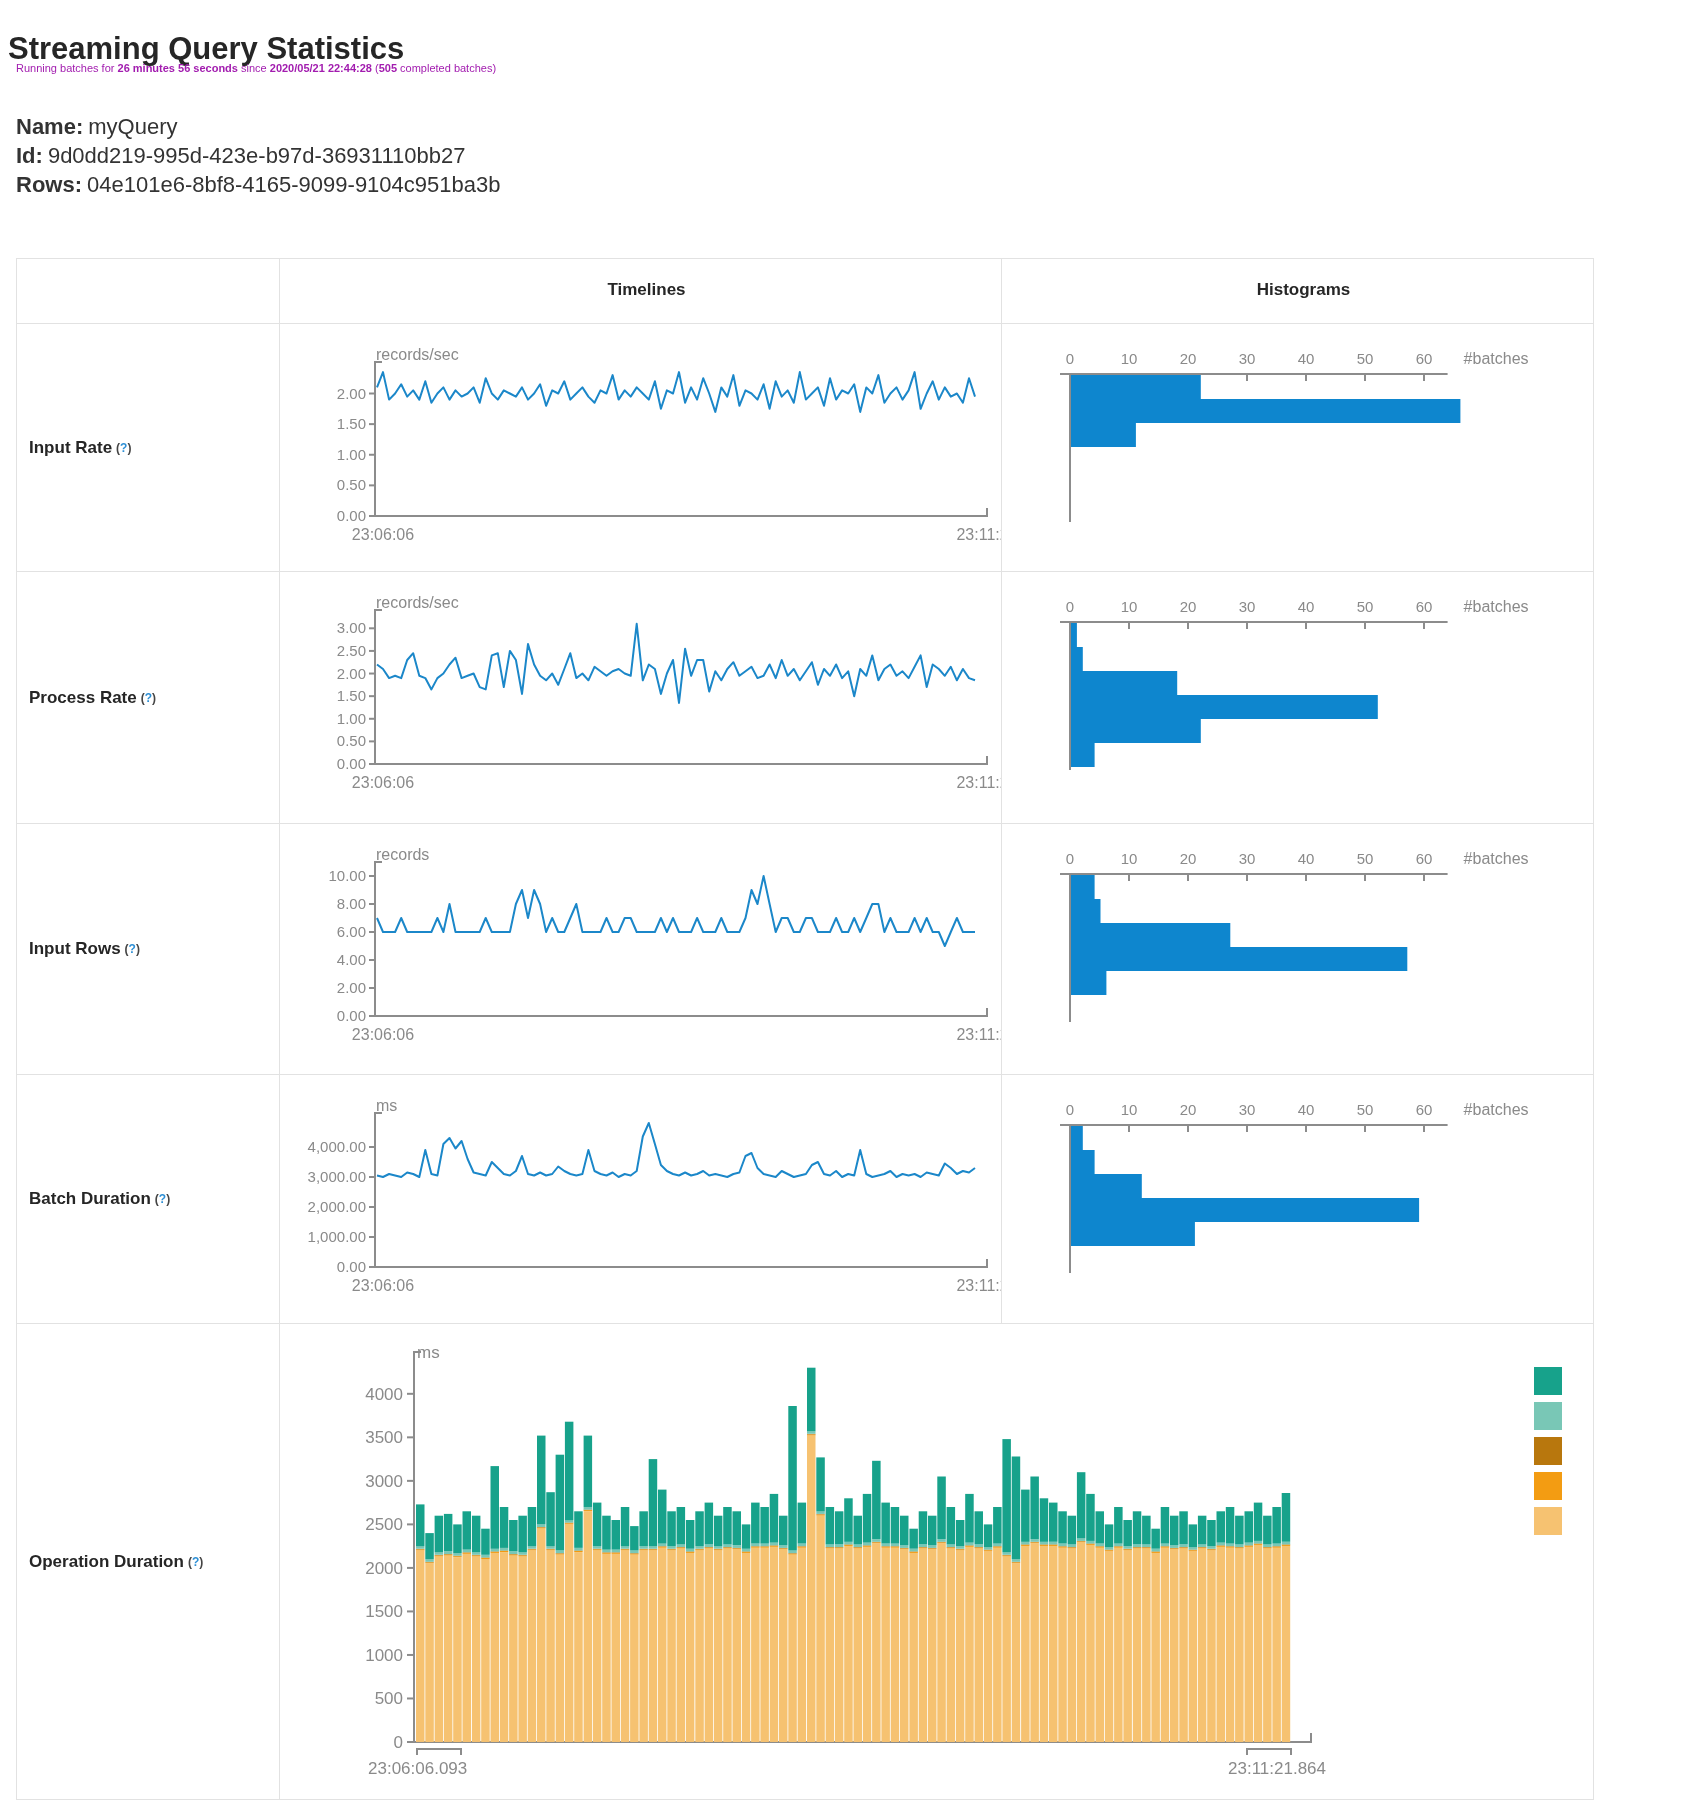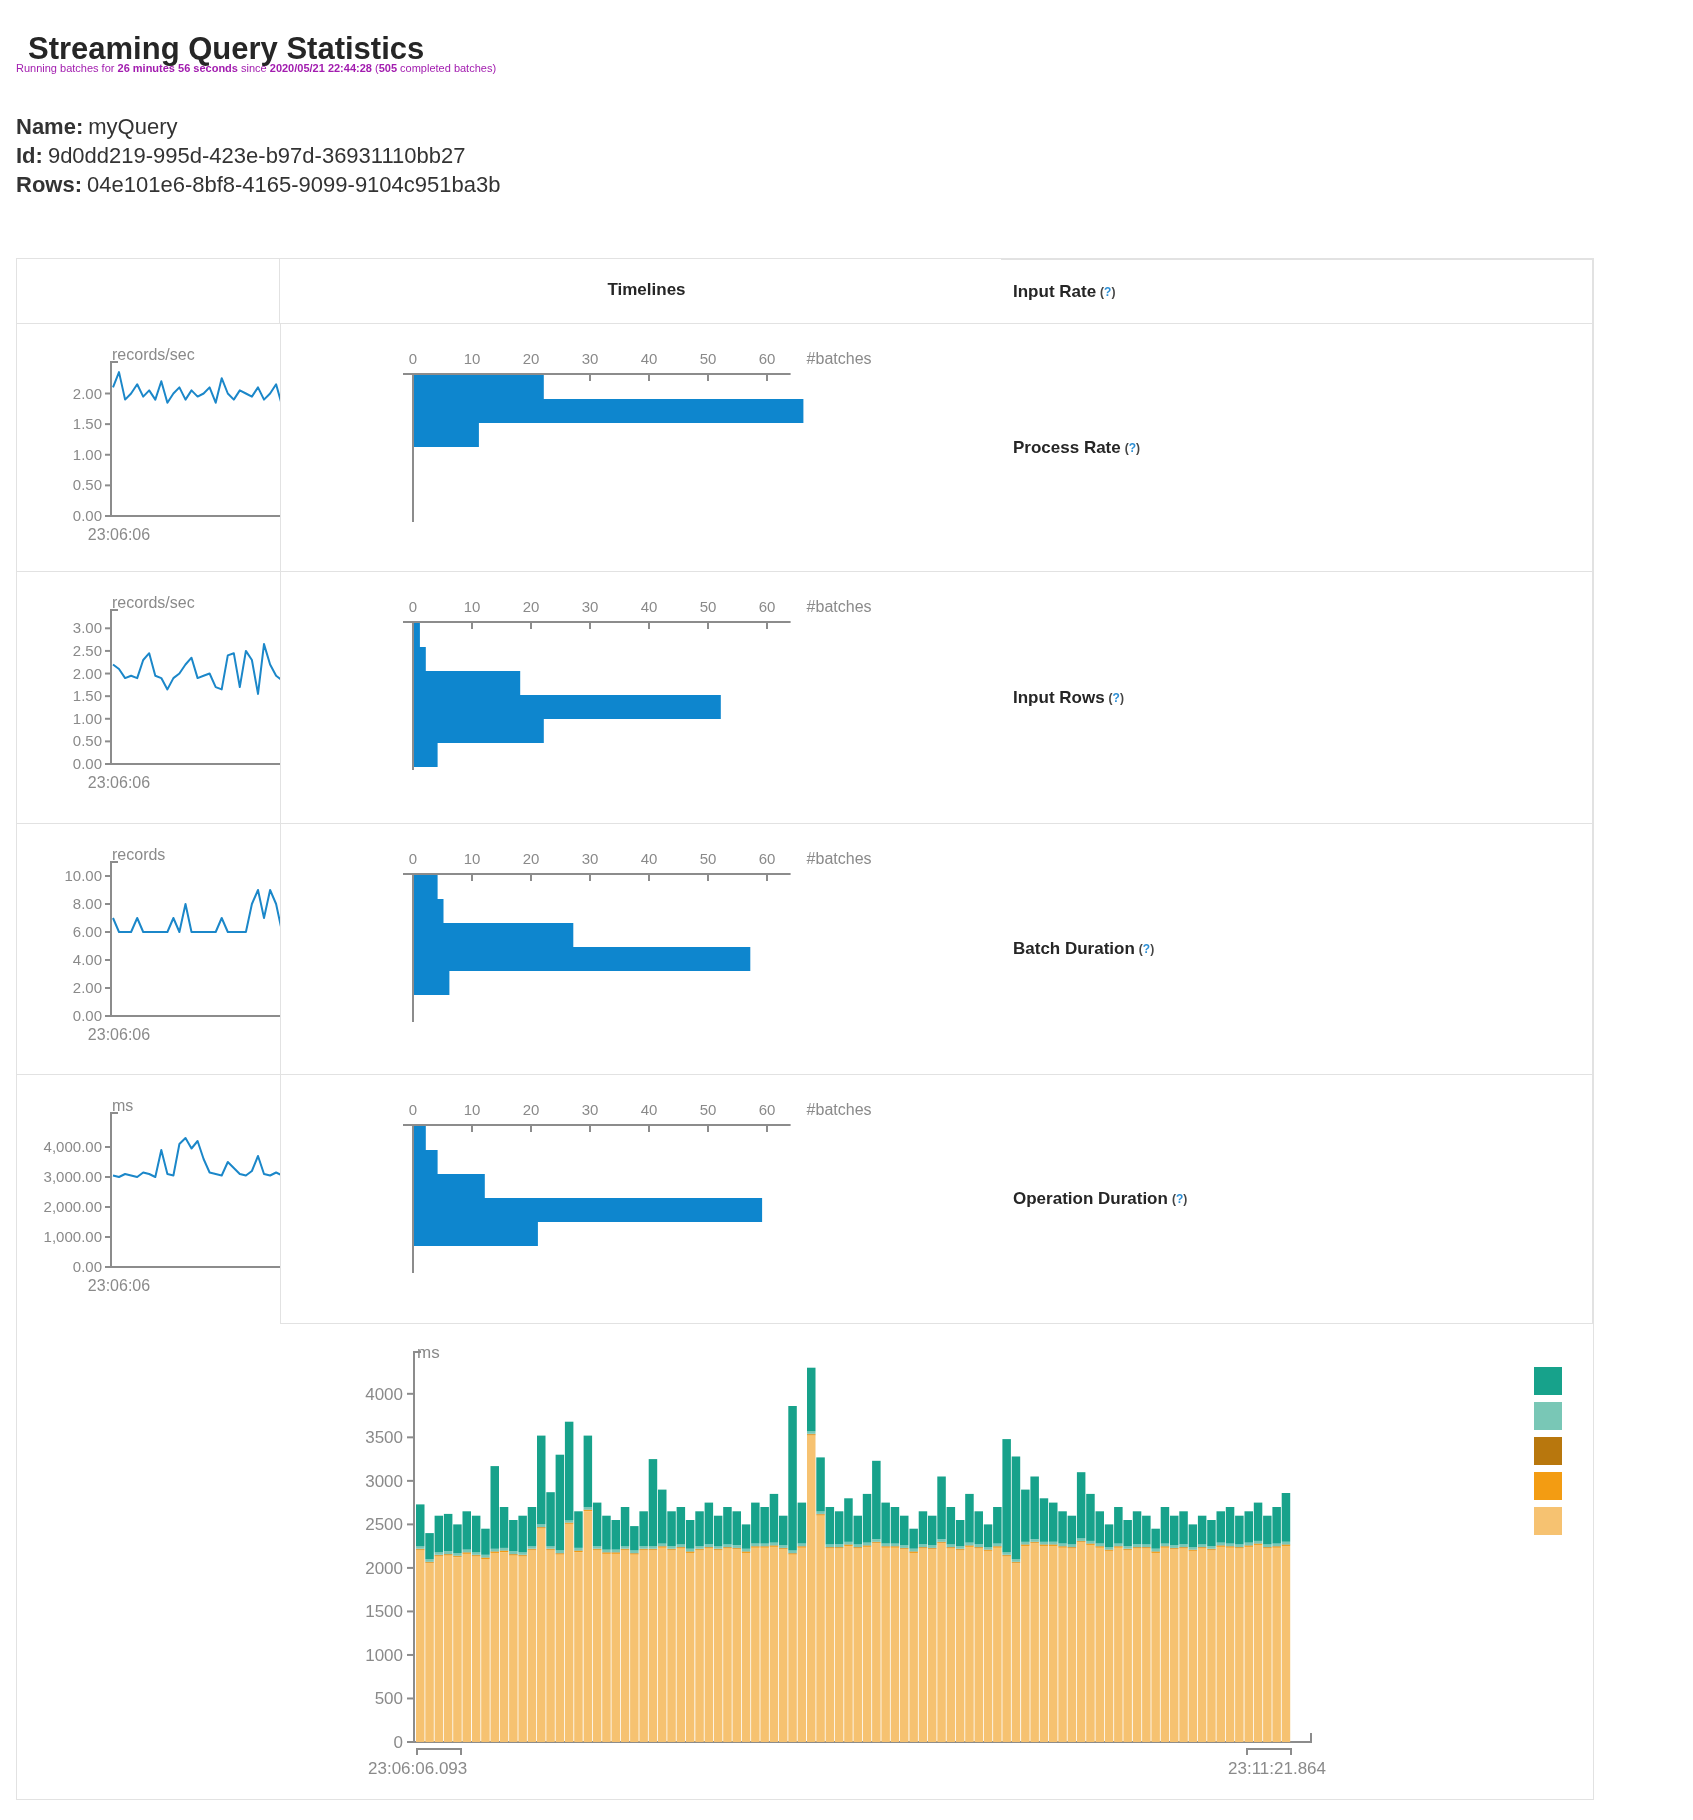--- a/index.html
+++ b/index.html
@@ -1,21 +1,21 @@
 <!DOCTYPE html>
 <html><head>
 <meta charset="utf-8">
 <style>
   html,body{margin:0;padding:0;}
   body{
     width:1693px;height:1820px;position:relative;overflow:hidden;
     background:#ffffff;color:#333333;
     font-family:"Liberation Sans","DejaVu Sans",sans-serif;
   }
-  .title{position:absolute;left:28px;top:10px;font-size:31px;font-weight:bold;color:#262626;}
+  .title{position:absolute;left:8px;top:10px;font-size:31px;font-weight:bold;color:#262626;}
   .subtitle{position:absolute;left:16px;top:62px;font-size:11px;color:#a21caf;text-align:center;}
   .meta{position:absolute;left:16px;top:112px;font-size:22px;line-height:29px;color:#333;}
   .meta b{margin-right:5px;}
   .stats{
     position:absolute;left:16px;top:258px;
     display:grid;
     grid-template-columns:263px 721px 592px;
     grid-template-rows:64px 248px 252px 251px 249px 476px;
     border:1px solid #E2E2E2;
     text-align:center;
@@ -44,20 +44,21 @@
 <div class="meta">
   <div><b>Name:</b><span>myQuery</span></div>
   <div><b>Id:</b><span>9d0dd219-995d-423e-b97d-36931110bb27</span></div>
   <div><b>Rows:</b><span>04e101e6-8bf8-4165-9099-9104c951ba3b</span></div>
 </div>
 
 <div class="stats">
 
   <div class="cell br"></div>
   <div class="cell hdr">Timelines</div>
+  <div class="cell hdr bl">Histograms</div>
 
   <div class="cell br bt rowlbl">
     <span>Input Rate</span>
     <sup class="help"><span>(</span><span class="q">?</span><span>)</span></sup>
   </div>
   <div class="cell bt">
     <svg width="720" height="250" viewBox="0 0 720 250">
         <text x="95" y="36" font-size="16" text-anchor="start" fill="#8A8A8A">records/sec</text>
         <line x1="94" y1="37" x2="94" y2="193" stroke="#8C8C8C" stroke-width="2"></line>
         <line x1="94" y1="38" x2="101" y2="38" stroke="#8C8C8C" stroke-width="2"></line>

